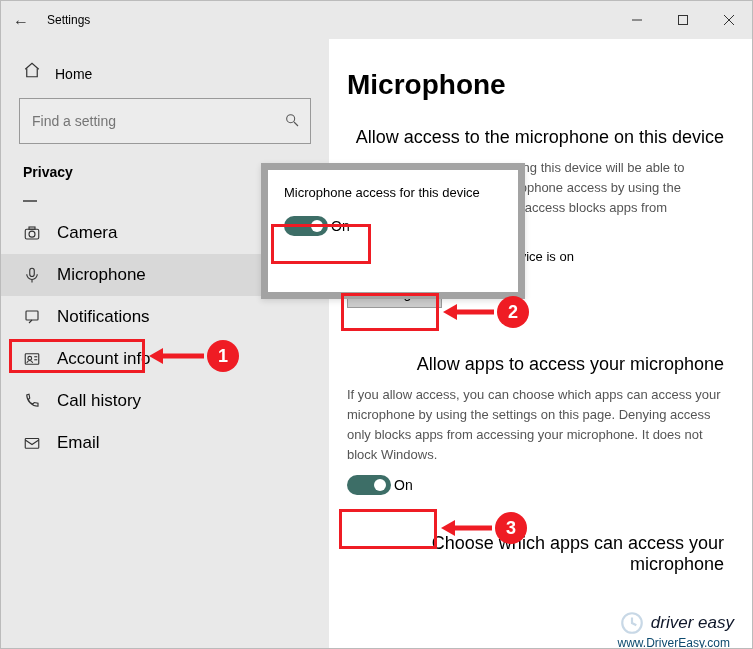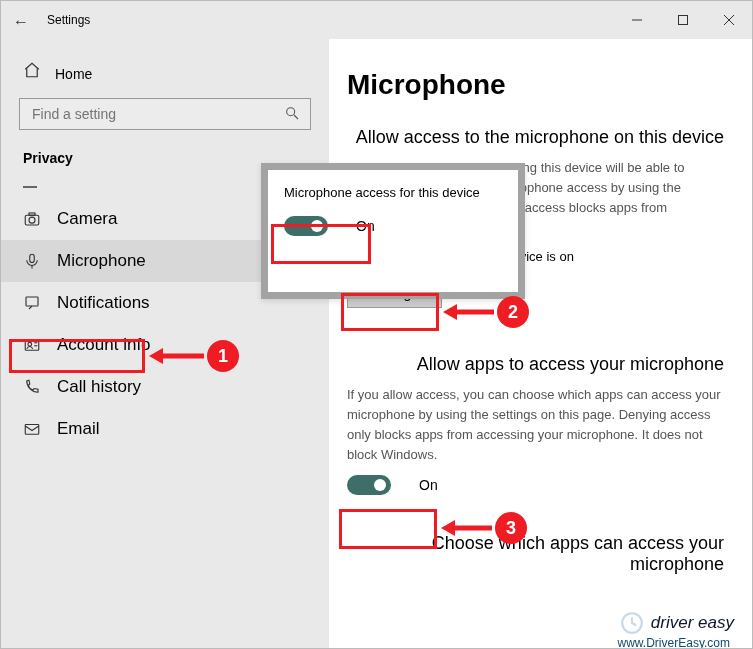--- a/index.html
+++ b/index.html
@@ -27,42 +27,42 @@
   
   .layout { display:flex; height:calc(100% - 38px); }
   .sidebar {
     width: 328px; background:#e9e9e9; padding: 14px 0 0 0; position:relative;
   }
   .main { flex:1; background:#fff; padding: 20px 28px 0 18px; position:relative; overflow:hidden;}
   
   .home-row { display:flex; align-items:flex-end; gap:14px; padding:8px 0 10px 22px; }
   .home-row .label { font-size:14px; }
   .searchbox {
-    margin: 6px 18px 14px 18px; height:32px; border:1px solid #999;
+    margin: 6px 18px 14px 18px; height:46px; border:1px solid #999;
     display:flex; align-items:center; padding:0 10px; background:#ececec;
   }
   .searchbox input { flex:1; border:none; outline:none; background:transparent; font-size:14px; }
   .section-title { font-weight:600; font-size:14px; padding: 6px 0 20px 22px; }
   .subhead { color:#666; font-size:13px; padding: 26px 0 4px 22px; }
   .subhead-underline { width:14px; height:2px; background:#666; margin-left:22px; margin-bottom:10px;}
   .side-item { display:flex; align-items:center; gap:16px; height:42px; padding-left:22px; }
   .side-item .label { font-size:17px; }
   .side-item.selected { background:#d8d8d8; }
   .side-item .icon { width:18px; display:inline-flex; }
   
   h1 { font-weight:600; font-size:28px; margin: 10px 0 26px 0; }
   .sect-h { font-size:18px; font-weight:400; margin: 0 0 10px 0; text-align: right; }
   .body-text { color:#555; font-size:13px; line-height:1.55; margin:0 0 10px 0; }
   .status-line { font-size:13px; margin:4px 0 14px 0;}
   .change-btn {
     display:inline-block; background:#ccc; border:1px solid #999;
     padding: 6px 22px; font-size:14px;
   }
   
-  .toggle-row { display:flex; align-items:center; gap:28px; margin-top:6px;}
+  .toggle-row { display:flex; align-items:center; gap:3px; margin-top:6px;}
   .switch {
     width:44px; height:20px; border-radius:20px; background:#3d6e67; position:relative;
   }
   .switch .knob {
     width:12px; height:12px; border-radius:50%; background:#fff;
     position:absolute; top:4px; right:5px;
   }
   .switch-label { font-size:14px; }
   
   .flyout {

